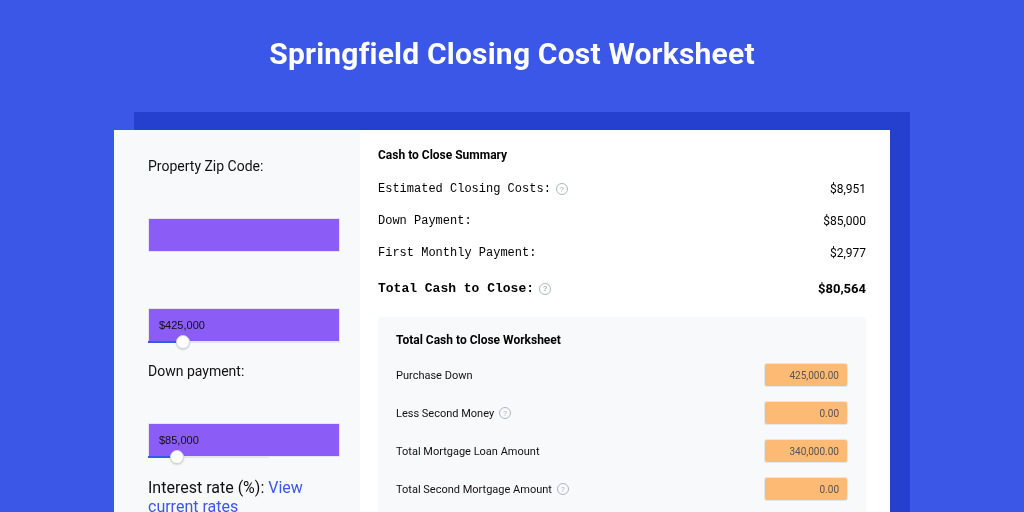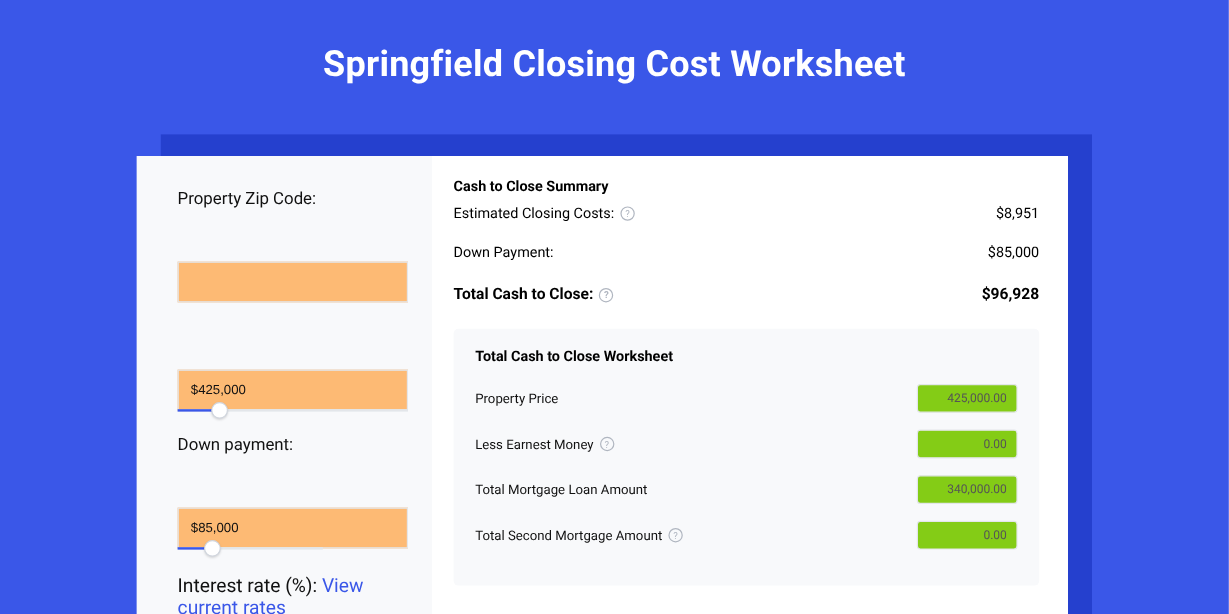--- a/index.html
+++ b/index.html
@@ -41,21 +41,21 @@
     background: #f8f9fb;
     font-size: 11px;
     color: #111;
   }
   .form-group { margin-bottom: 20px; }
   .form-label { display: block; font-size: 14px; color: #111; margin-bottom: 8px; }
   .input {
     width: 100%;
     height: 34px;
     border: 1px solid #e3e6ea;
-    background: #fdba74;
+    background: #8b5cf6;
     padding: 0 10px;
     font-size: 11px;
     color: #111;
     margin-top: 36px;
   }
   .input-row { display: flex; gap: 10px; }
   .input-row .input:first-child { flex: 1.9; }
   .input-row .input:last-child { flex: 1; }
   .slider-track {
     position: relative;
@@ -81,30 +81,30 @@
   }
   .rate-label-row { font-size: 16px; color: #111; margin-bottom: 8px; }
   .rate-link { color: #3a57e8; text-decoration: none; }
   .left-col .rate-input-wrap { width: 108px; }
 
   
   .right-col {
     flex: 1;
     padding: 18px 24px 0 18px;
   }
-  .summary-title { font-size: 12px; font-weight: 700; margin-bottom: 0; }
+  .summary-title { font-size: 12px; font-weight: 700; margin-bottom: 11px; }
   .summary-row {
     display: flex;
     justify-content: space-between;
     align-items: center;
     font-size: 12px;
     padding: 9px 0;
   }
   .summary-row.total { font-weight: 700; font-size: 13px; padding-top: 12px; }
-  .summary-label { display: flex; align-items: center; gap: 5px; }
+  .summary-label { display: flex; align-items: center; gap: 5px; font-family: Liberation Mono, monospace; }
   .help-icon {
     width: 12px; height: 12px;
     border: 1px solid #b0b6c0;
     border-radius: 50%;
     display: inline-flex;
     align-items: center;
     justify-content: center;
     font-size: 8px;
     color: #b0b6c0;
   }
@@ -120,21 +120,21 @@
     display: flex;
     justify-content: space-between;
     align-items: center;
     font-size: 11px;
     margin-bottom: 14px;
   }
   .ws-label { display: flex; align-items: center; gap: 5px; color: #111; }
   .ws-value {
     min-width: 84px;
     height: 24px;
-    background: #84cc16;
+    background: #fdba74;
     border: 1px solid #e3e6ea;
     border-radius: 3px;
     display: flex;
     align-items: center;
     justify-content: flex-end;
     padding: 0 8px;
     font-size: 10px;
     color: #555;
   }
 </style>
@@ -199,40 +199,46 @@
         <span class="help-icon">?</span>
       </span>
       <span>$8,951</span>
     </div>
     <div class="summary-row">
       <span class="summary-label">
         <span>Down Payment:</span>
       </span>
       <span>$85,000</span>
     </div>
+    <div class="summary-row">
+      <span class="summary-label">
+        <span>First Monthly Payment:</span>
+      </span>
+      <span>$2,977</span>
+    </div>
     <div class="summary-row total">
       <span class="summary-label">
         <span>Total Cash to Close:</span>
         <span class="help-icon">?</span>
       </span>
-      <span>$96,928</span>
+      <span>$80,564</span>
     </div>
 
     <div class="worksheet">
       <div class="worksheet-title">Total Cash to Close Worksheet</div>
 
       <div class="ws-row">
         <span class="ws-label">
-          <span>Property Price</span>
+          <span>Purchase Down</span>
         </span>
         <span class="ws-value">425,000.00</span>
       </div>
       <div class="ws-row">
         <span class="ws-label">
-          <span>Less Earnest Money</span>
+          <span>Less Second Money</span>
           <span class="help-icon">?</span>
         </span>
         <span class="ws-value">0.00</span>
       </div>
       <div class="ws-row">
         <span class="ws-label">
           <span>Total Mortgage Loan Amount</span>
         </span>
         <span class="ws-value">340,000.00</span>
       </div>

